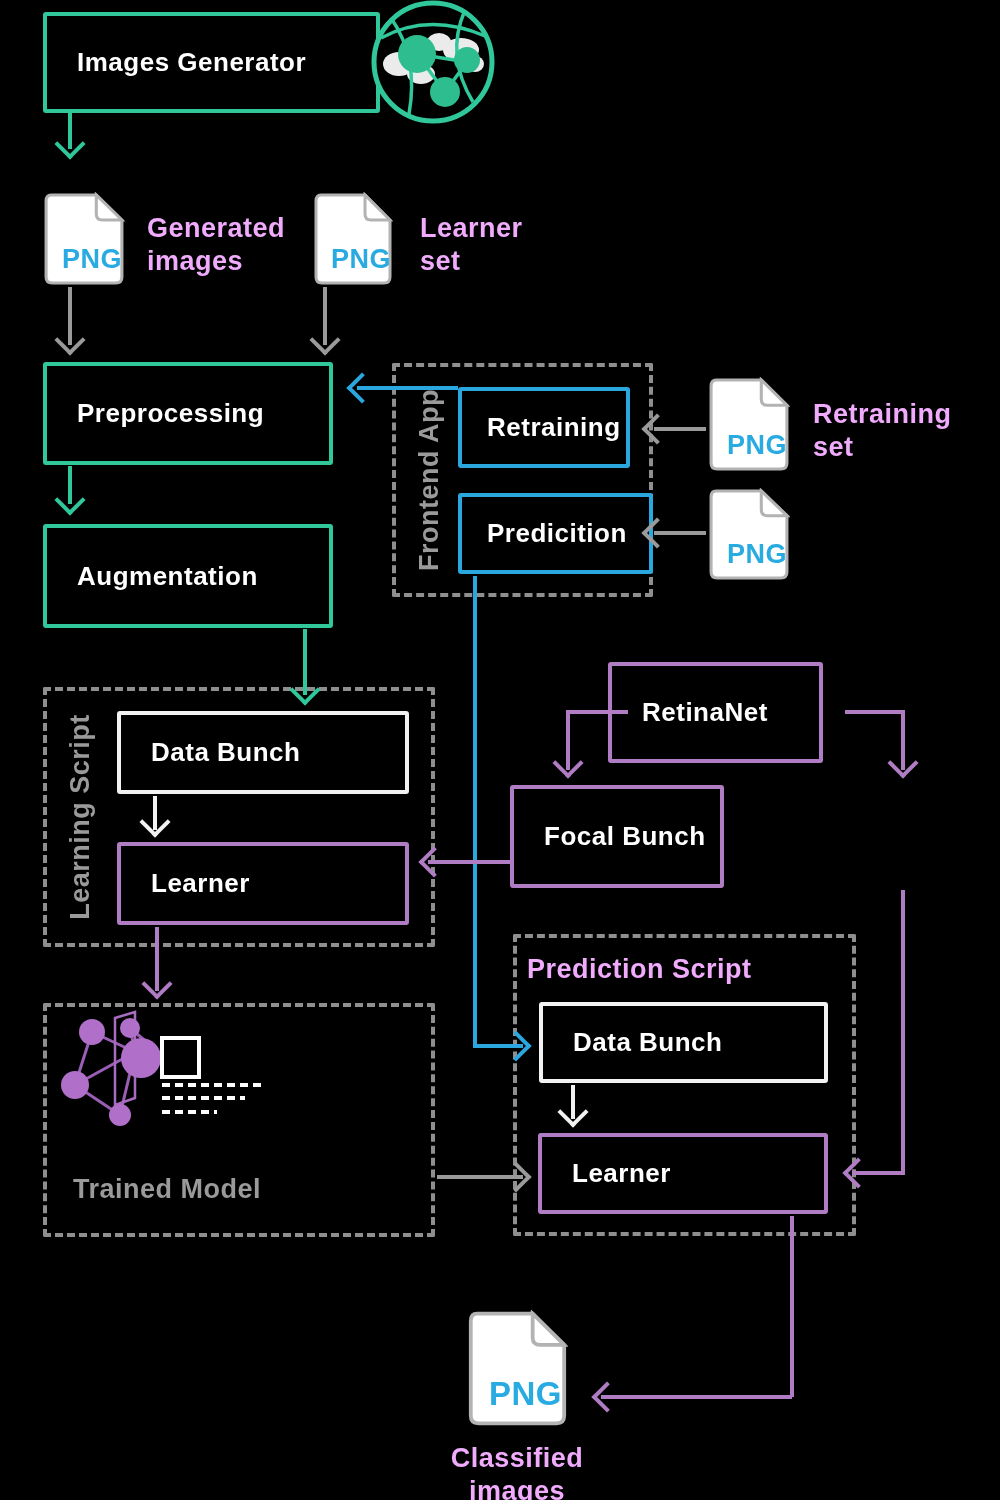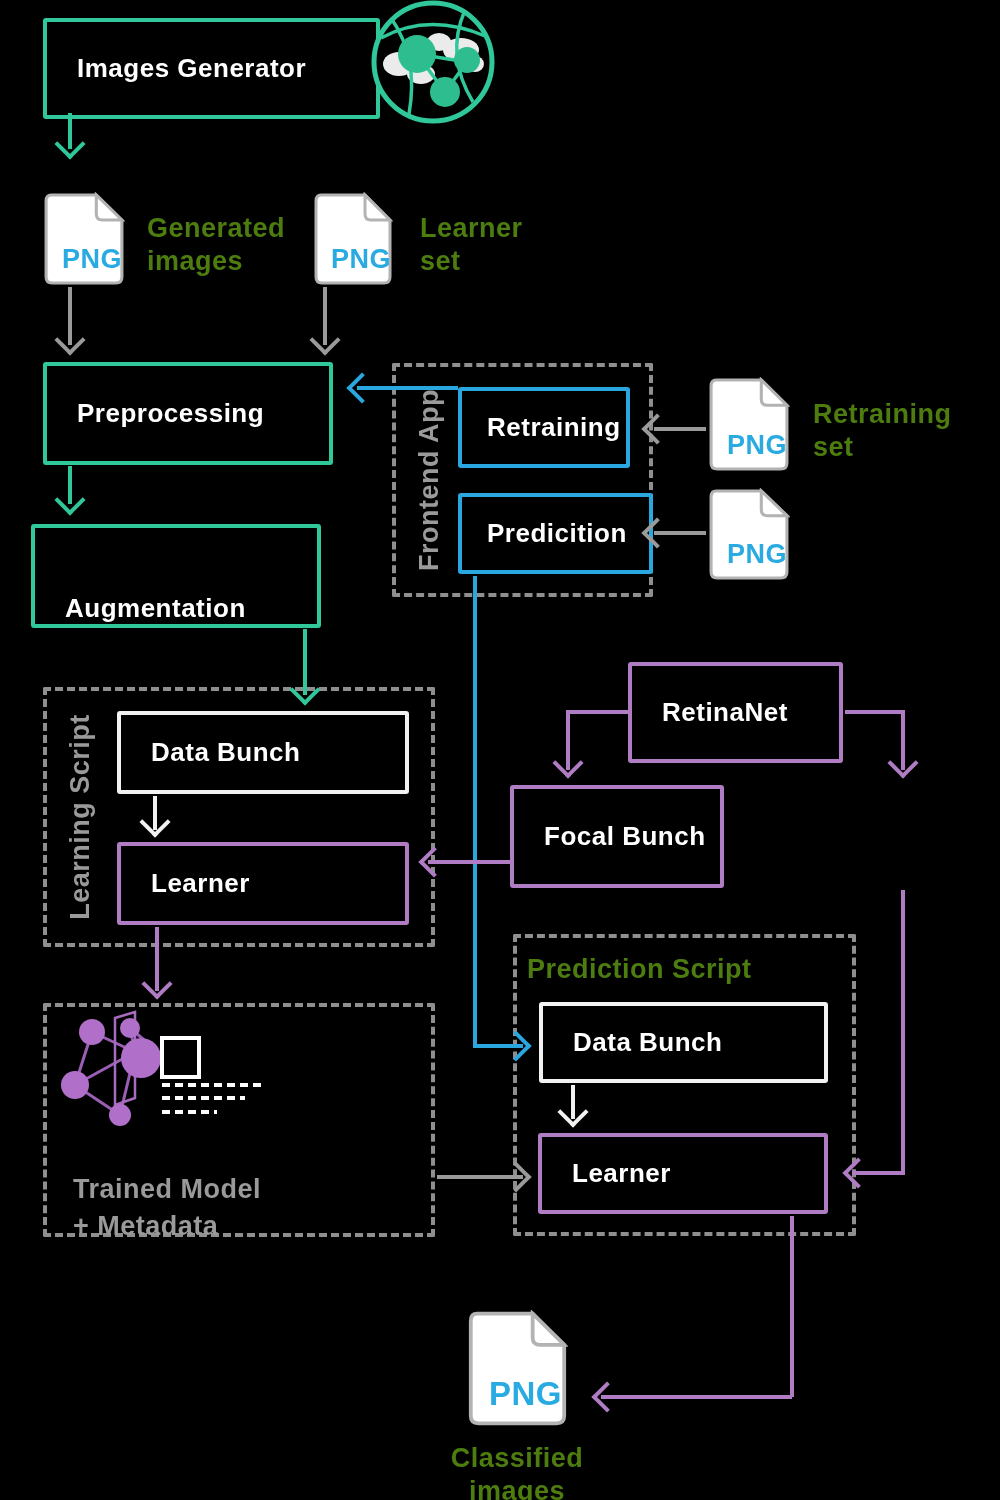--- a/index.html
+++ b/index.html
@@ -29,78 +29,77 @@
   .bg-white{background:#f2f2f2;}
   .chev{position:absolute;width:18px;height:18px;border-right:4px solid;border-bottom:4px solid;}
   .bc-teal{border-color:#30c89b;}
   .bc-blue{border-color:#2ba7e0;}
   .bc-purple{border-color:#b07dc5;}
   .bc-gray{border-color:#9a9a9a;}
   .bc-white{border-color:#f2f2f2;}
   .down{transform:rotate(45deg);}
   .left{transform:rotate(135deg);}
   .right{transform:rotate(-45deg);}
-  .caption{position:absolute;color:#4d7c0f;font-size:27px;line-height:33px;letter-spacing:.5px;}
+  .caption{position:absolute;color:#f0abfc;font-size:27px;line-height:33px;letter-spacing:.5px;}
   .vlabel{position:absolute;color:#9a9a9a;font-size:27px;text-align:center;transform:rotate(-90deg);letter-spacing:.5px;}
   .file{position:absolute;}
   .file svg{position:absolute;left:0;top:0;width:100%;height:100%;}
   .file .badge{
     position:absolute;left:16px;right:0;bottom:11px;text-align:center;
     color:#29abe2;font-size:27px;letter-spacing:.5px;
   }
   .icon-svg{position:absolute;}
 </style>
 </head>
 <body>
 
 <div id="stage">
 
-  <div class="node b-teal pad30" style="left:43px;top:18px;width:337px;height:101px;">
+  <div class="node b-teal pad30" style="left:43px;top:12px;width:337px;height:101px;">
     <span>Images Generator</span>
   </div>
 
   <div class="node b-teal pad30" style="left:43px;top:362px;width:290px;height:103px;">
     <span>Preprocessing</span>
   </div>
 
-  <div class="node b-teal pad30" style="left:31px;top:524px;width:290px;height:104px;align-items:flex-end;">
+  <div class="node b-teal pad30" style="left:43px;top:524px;width:290px;height:104px;">
     <span>Augmentation</span>
   </div>
 
   <div class="dashed" style="left:392px;top:363px;width:261px;height:234px;"></div>
   <div class="vlabel" style="left:309px;top:465px;width:240px;height:30px;">Frontend App</div>
 
   <div class="node b-blue pad25" style="left:458px;top:387px;width:172px;height:81px;">
     <span>Retraining</span>
   </div>
   <div class="node b-blue pad25" style="left:458px;top:493px;width:195px;height:81px;">
     <span>Predicition</span>
   </div>
 
-  <div class="node b-purple pad30" style="left:628px;top:662px;width:215px;height:101px;">
+  <div class="node b-purple pad30" style="left:608px;top:662px;width:215px;height:101px;">
     <span>RetinaNet</span>
   </div>
   <div class="node b-purple pad30" style="left:510px;top:785px;width:214px;height:103px;">
     <span>Focal Bunch</span>
   </div>
 
   <div class="dashed" style="left:43px;top:687px;width:392px;height:260px;"></div>
   <div class="vlabel" style="left:-50px;top:802px;width:260px;height:30px;">Learning Script</div>
 
   <div class="node b-white pad30" style="left:117px;top:711px;width:292px;height:83px;">
     <span>Data Bunch</span>
   </div>
   <div class="node b-purple pad30" style="left:117px;top:842px;width:292px;height:83px;">
     <span>Learner</span>
   </div>
 
   <div class="dashed" style="left:43px;top:1003px;width:392px;height:234px;"></div>
   <div class="caption" style="left:73px;top:1148px;line-height:37px;color:#9a9a9a;margin-top:23px;">
     <div>Trained Model</div>
-    <div>+ Metadata</div>
   </div>
 
   <svg class="icon-svg" style="left:55px;top:1010px;" width="220" height="120" viewBox="0 0 220 120">
     <g stroke="#9a5fb5" stroke-width="3" fill="none">
       <line x1="37" y1="22" x2="80" y2="42"></line>
       <line x1="37" y1="22" x2="20" y2="75"></line>
       <line x1="20" y1="75" x2="80" y2="42"></line>
       <line x1="80" y1="42" x2="75" y2="18"></line>
       <line x1="20" y1="75" x2="65" y2="105"></line>
       <line x1="80" y1="42" x2="65" y2="105"></line>

